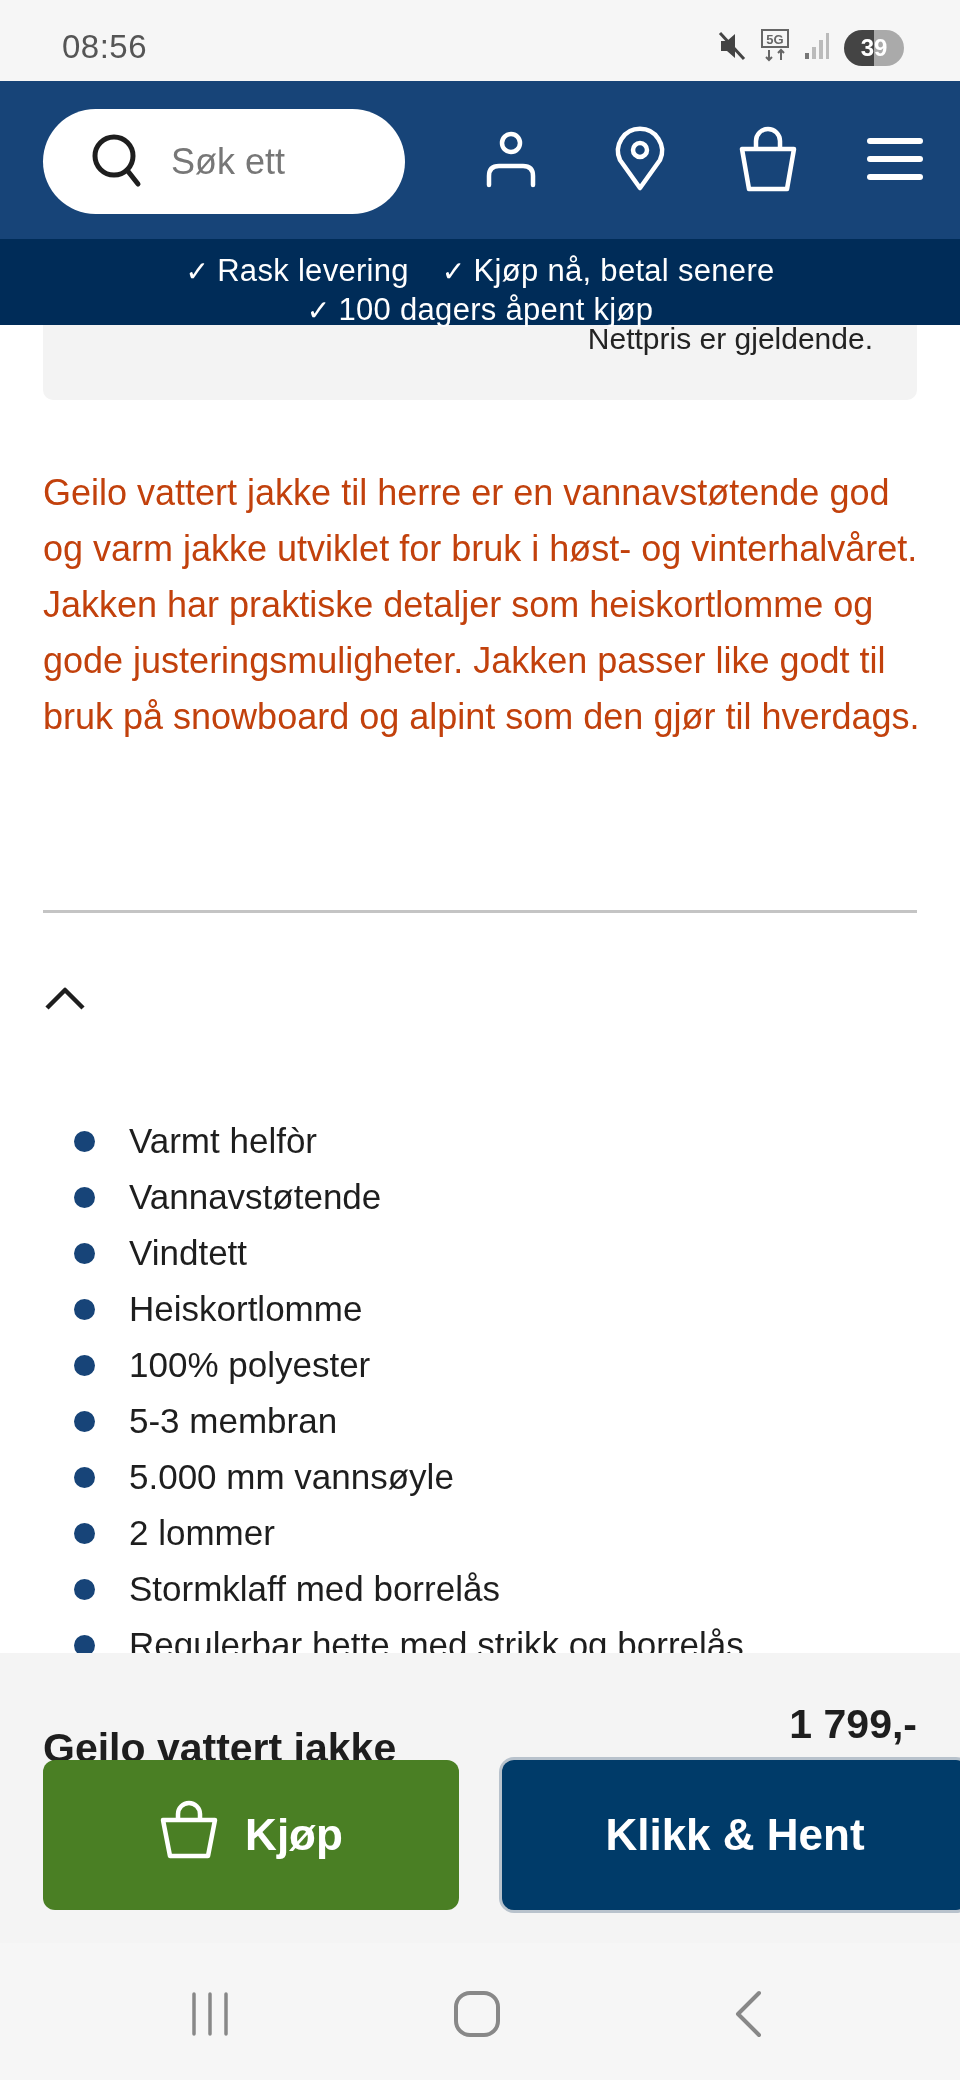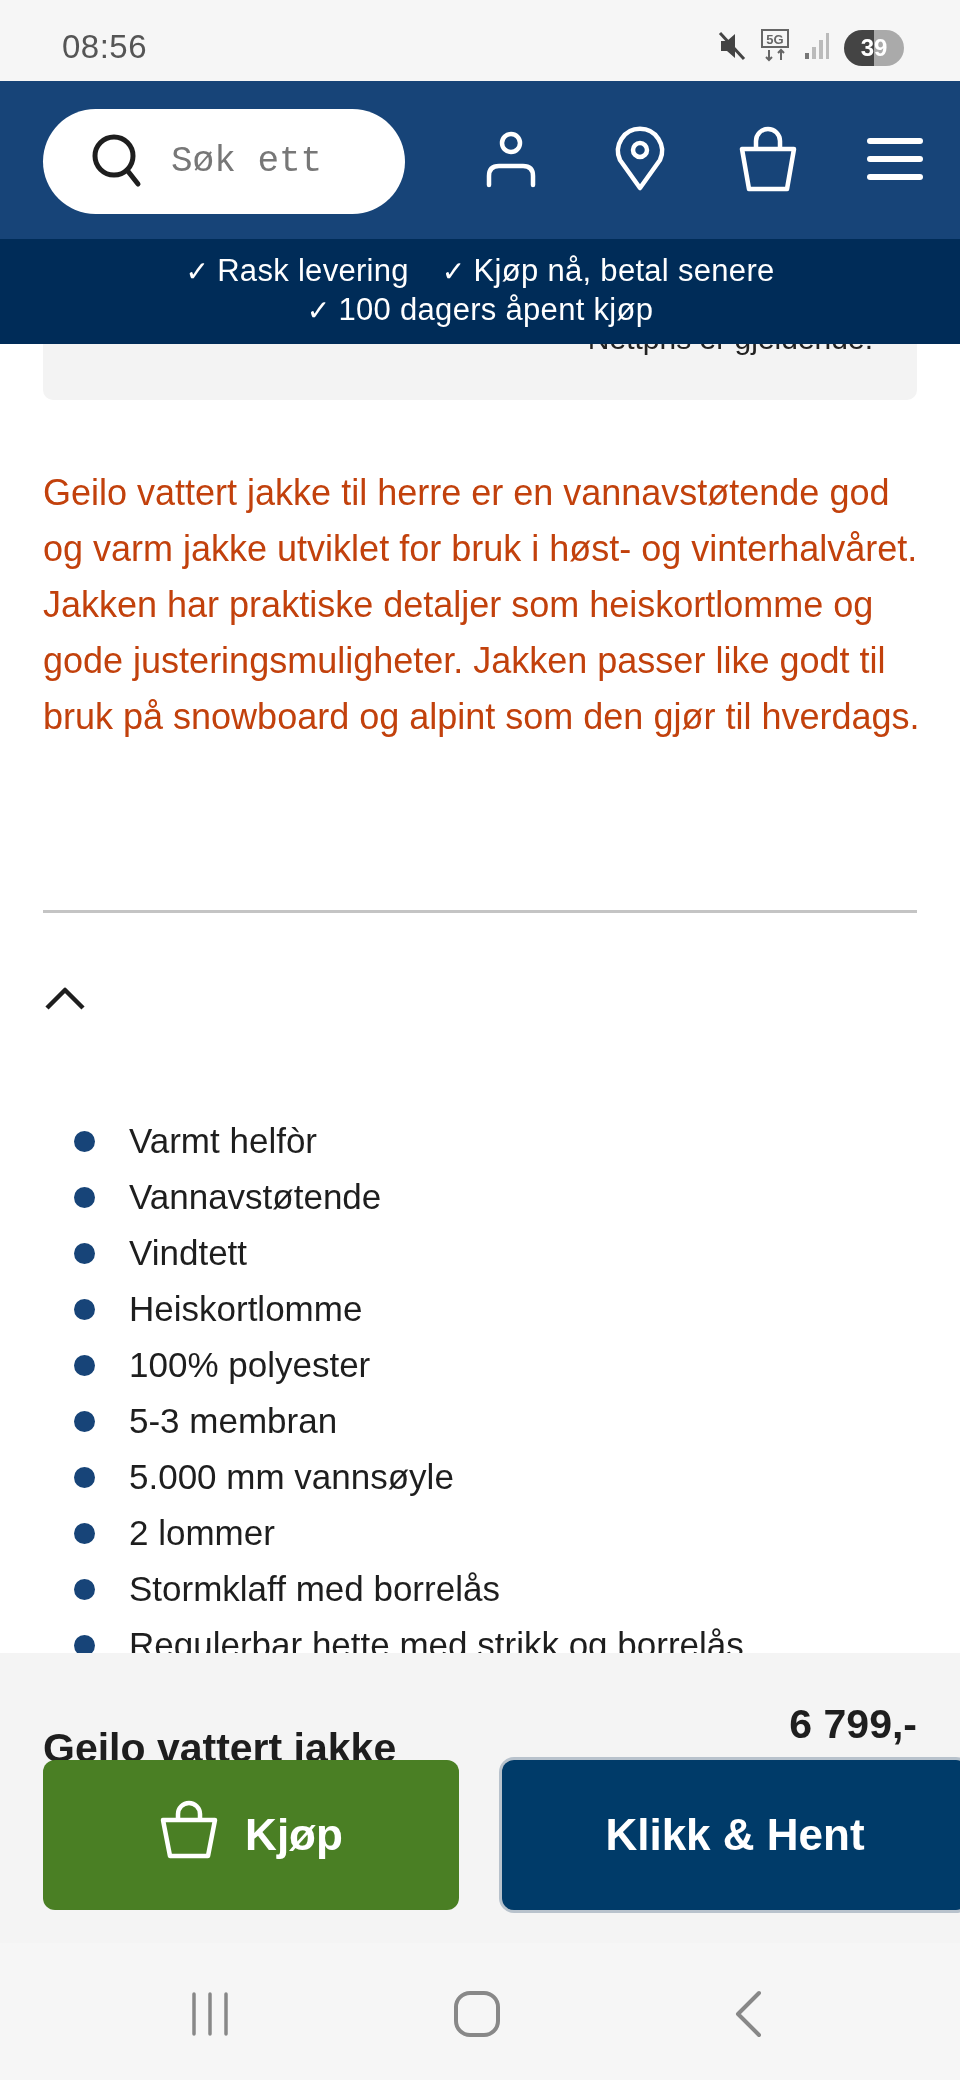--- a/index.html
+++ b/index.html
@@ -8,26 +8,26 @@
 
   
   .status-bar { position: absolute; left: 0; top: 0; width: 960px; height: 81px; background: #f6f6f6; }
   .status-time { position: absolute; left: 62px; top: 28px; font-size: 33px; color: #555; letter-spacing: 0.5px; }
   .status-icons { position: absolute; right: 56px; top: 28px; height: 40px; display: flex; align-items: center; gap: 14px; }
   .battery { width: 60px; height: 36px; border-radius: 18px; background: linear-gradient(90deg, #444 0 50%, #aaa 50% 100%); color: #fff; font-size: 24px; font-weight: bold; display: flex; align-items: center; justify-content: center; }
 
   
   .header { position: absolute; left: 0; top: 81px; width: 960px; height: 158px; background: #174478; }
   .search-box { position: absolute; left: 43px; top: 28px; width: 362px; height: 105px; border-radius: 53px; background: #fff; display: flex; align-items: center; padding-left: 46px; }
-  .search-box input { border: none; outline: none; background: transparent; font-family: Liberation Mono, monospace; font-size: 36px; color: #777; width: 200px; margin-left: 26px; }
+  .search-box input { border: none; outline: none; background: transparent; font-family: Liberation Sans, sans-serif; font-size: 36px; color: #777; width: 200px; margin-left: 26px; }
   .search-box input::placeholder { color: #777; }
   .hdr-icon { position: absolute; top: 40px; width: 70px; height: 80px; display: flex; align-items: center; justify-content: center; cursor: pointer; }
 
   
-  .usp-bar { position: absolute; left: 0; top: 239px; width: 960px; height: 105px; background: #002c58; color: #fff; font-size: 31px; text-align: center; line-height: 38px; padding-top: 13px; z-index: 2; letter-spacing: 0.3px; }
+  .usp-bar { position: absolute; left: 0; top: 239px; width: 960px; height: 86px; background: #002c58; color: #fff; font-size: 31px; text-align: center; line-height: 38px; padding-top: 13px; z-index: 2; letter-spacing: 0.3px; }
   .usp-item { display: inline-block; margin: 0 12px; }
   .usp-check { margin-right: 8px; font-size: 28px; }
 
   
   .info-box { position: absolute; left: 43px; top: 300px; width: 874px; height: 100px; background: #f3f3f3; border-radius: 10px; z-index: 1; overflow: hidden; }
   .info-text { position: absolute; right: 44px; top: 22px; font-size: 30px; color: #222; }
 
   
   .description { position: absolute; left: 43px; top: 465px; width: 880px; font-size: 36px; line-height: 56px; color: #c2410c; }
   .divider { position: absolute; left: 43px; top: 910px; width: 874px; height: 3px; background: #c4c4c4; }
@@ -192,21 +192,21 @@
         <span>Stormklaff med borrelås</span>
       </li>
     <li class="prop-item">
         <span class="bullet"></span>
         <span>Regulerbar hette med strikk og borrelås</span>
       </li>
   </ul>
 
   <div class="buy-bar">
     <span class="product-name">Geilo vattert jakke</span>
-    <span class="product-price">6 799,-</span>
+    <span class="product-price">1 799,-</span>
     <button class="btn btn-buy">
       <span>
         <svg width="60" height="60" viewBox="0 0 60 60">
             <path d="M4 20 h52 l-7 36 h-38 z" fill="none" stroke="#fff" stroke-width="4.5" stroke-linejoin="round"></path>
             <path d="M19 20 v-6 a11 11 0 0 1 22 0 v6" fill="none" stroke="#fff" stroke-width="4.5"></path>
           </svg>
       </span>
       <span>Kjøp</span>
     </button>
     <button class="btn btn-pickup">

